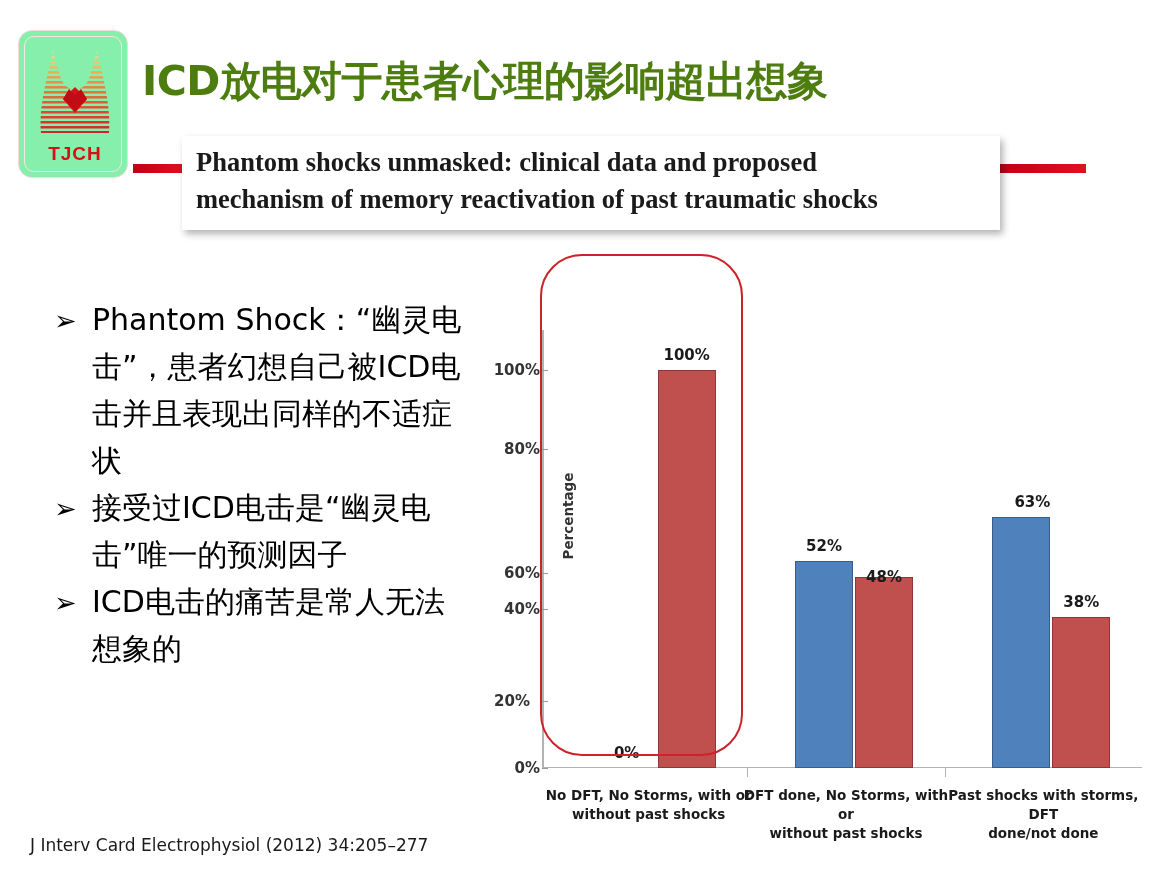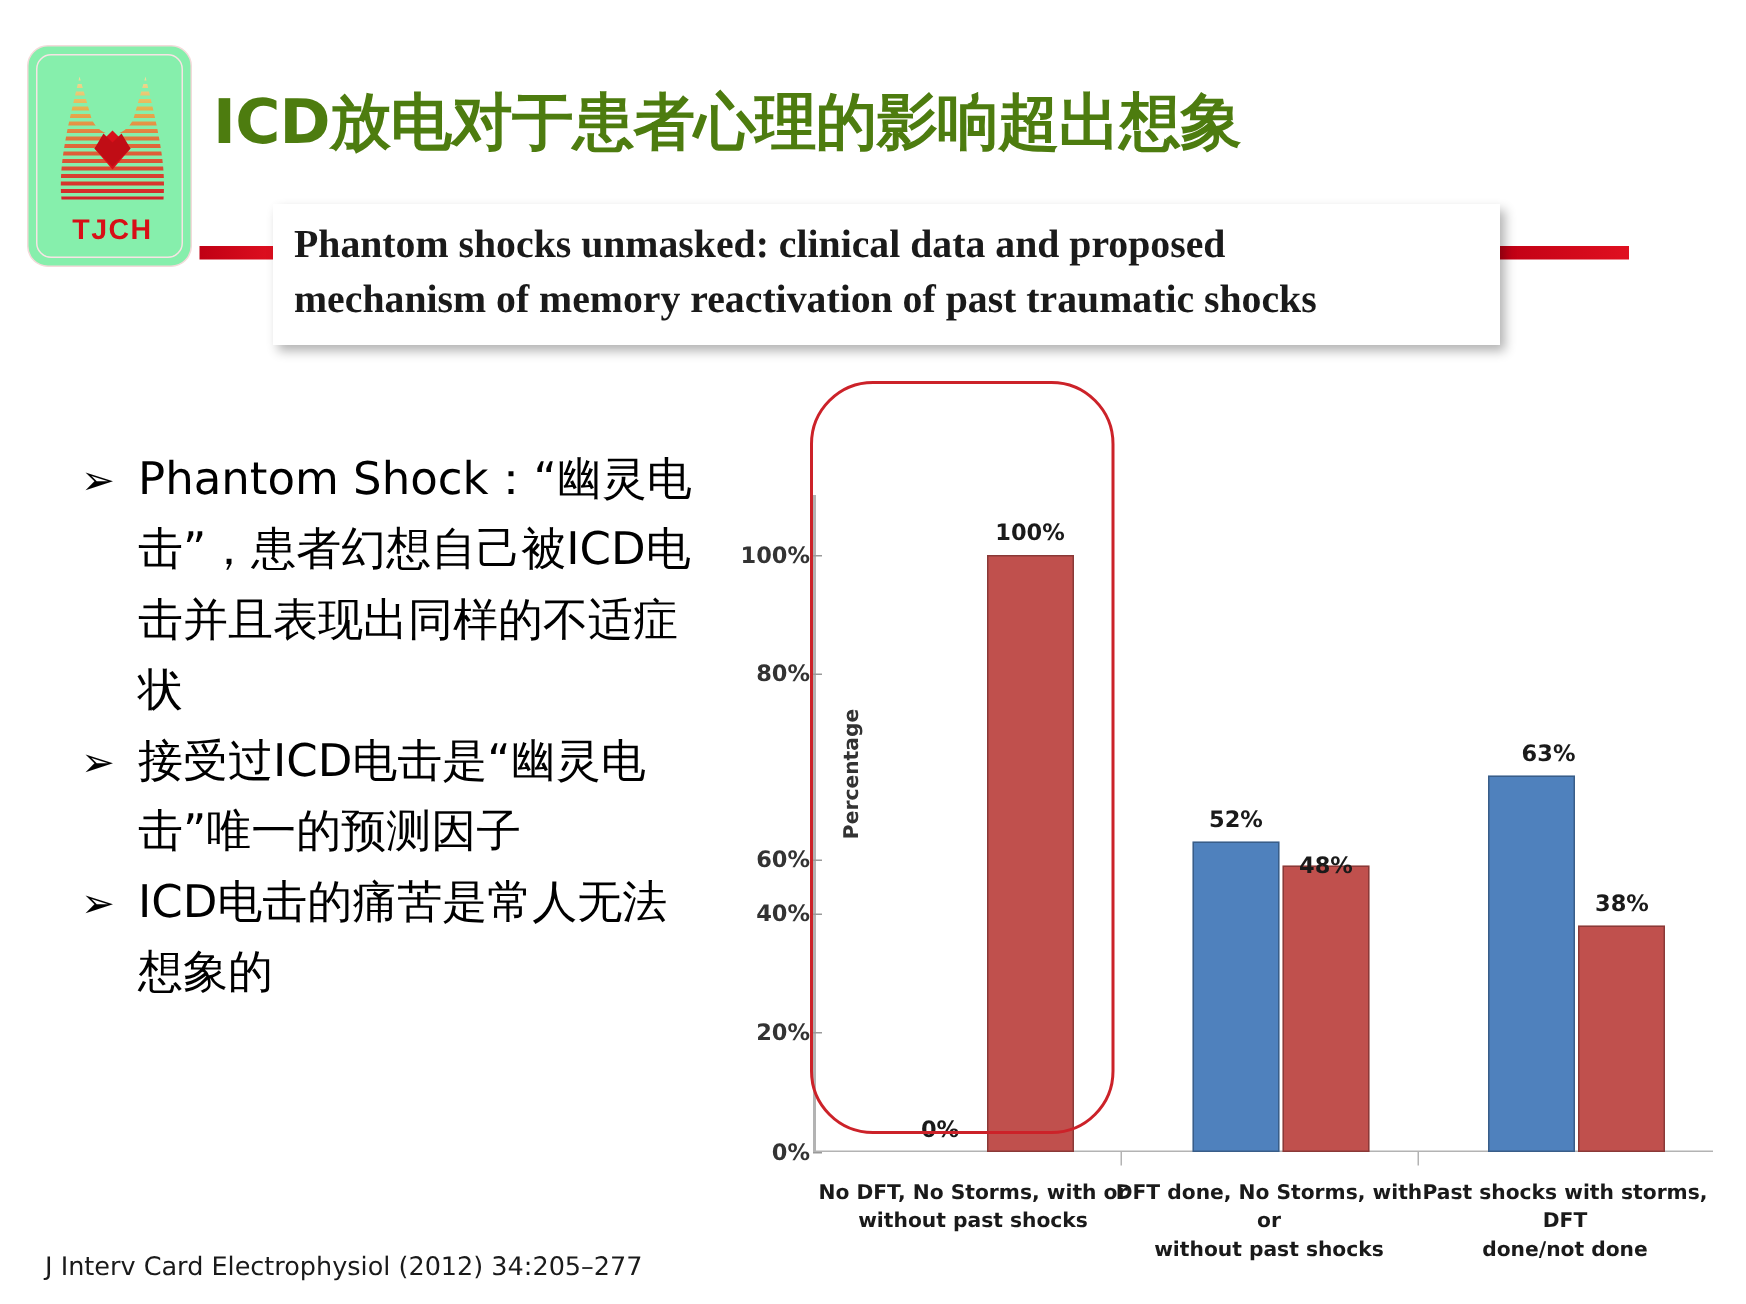--- a/index.html
+++ b/index.html
@@ -270,21 +270,21 @@
     </div>
   </div>
 
   <div id="chart">
     <div id="plot">
       <div id="ylabel">Percentage</div>
       <div id="yaxis-line"></div>
       <div id="xaxis-line"></div>
       <div id="yticks">
           <div class="ytick" style="top: 438px;">0%<span class="dash"></span></div>
-          <div class="ytick" style="top: 358px;">20%<span class="dash"></span></div>
+          <div class="ytick" style="top: 371px; text-align: center;">20%<span class="dash"></span></div>
           <div class="ytick" style="top: 278.727px;">40%<span class="dash"></span></div>
           <div class="ytick" style="top: 199.091px; margin-top: 44px;">60%<span class="dash"></span></div>
           <div class="ytick" style="top: 119.455px;">80%<span class="dash"></span></div>
           <div class="ytick" style="top: 39.8182px;">100%<span class="dash"></span></div>
         </div>
       <div id="bars">
           <div class="group" style="left: 0px; width: 197.333px;">
             <div class="barlabel" style="left: 47.6667px; width: 58px; bottom: 6px;">0%</div>
             <div class="bar red" style="left: 107.667px; width: 58px; height: 398.182px; background: rgb(192, 80, 77);"></div>
             <div class="barlabel" style="left: 107.667px; width: 58px; bottom: 404.182px;">100%</div>

